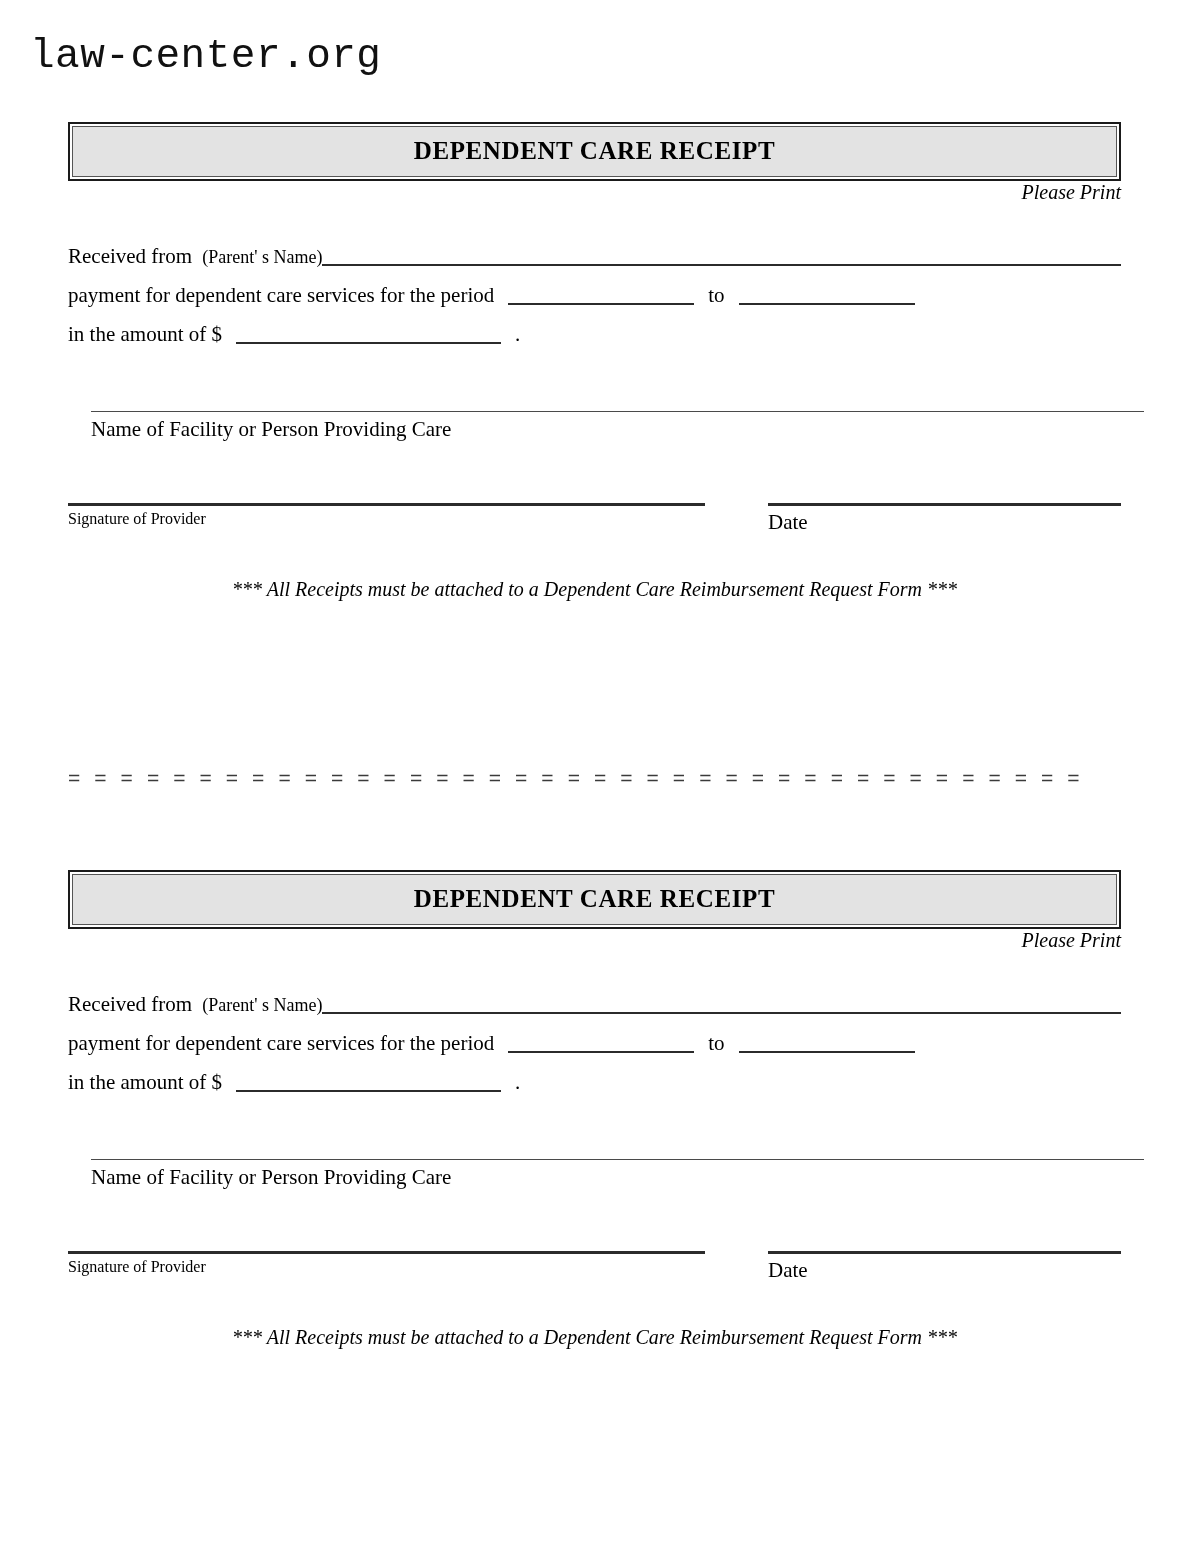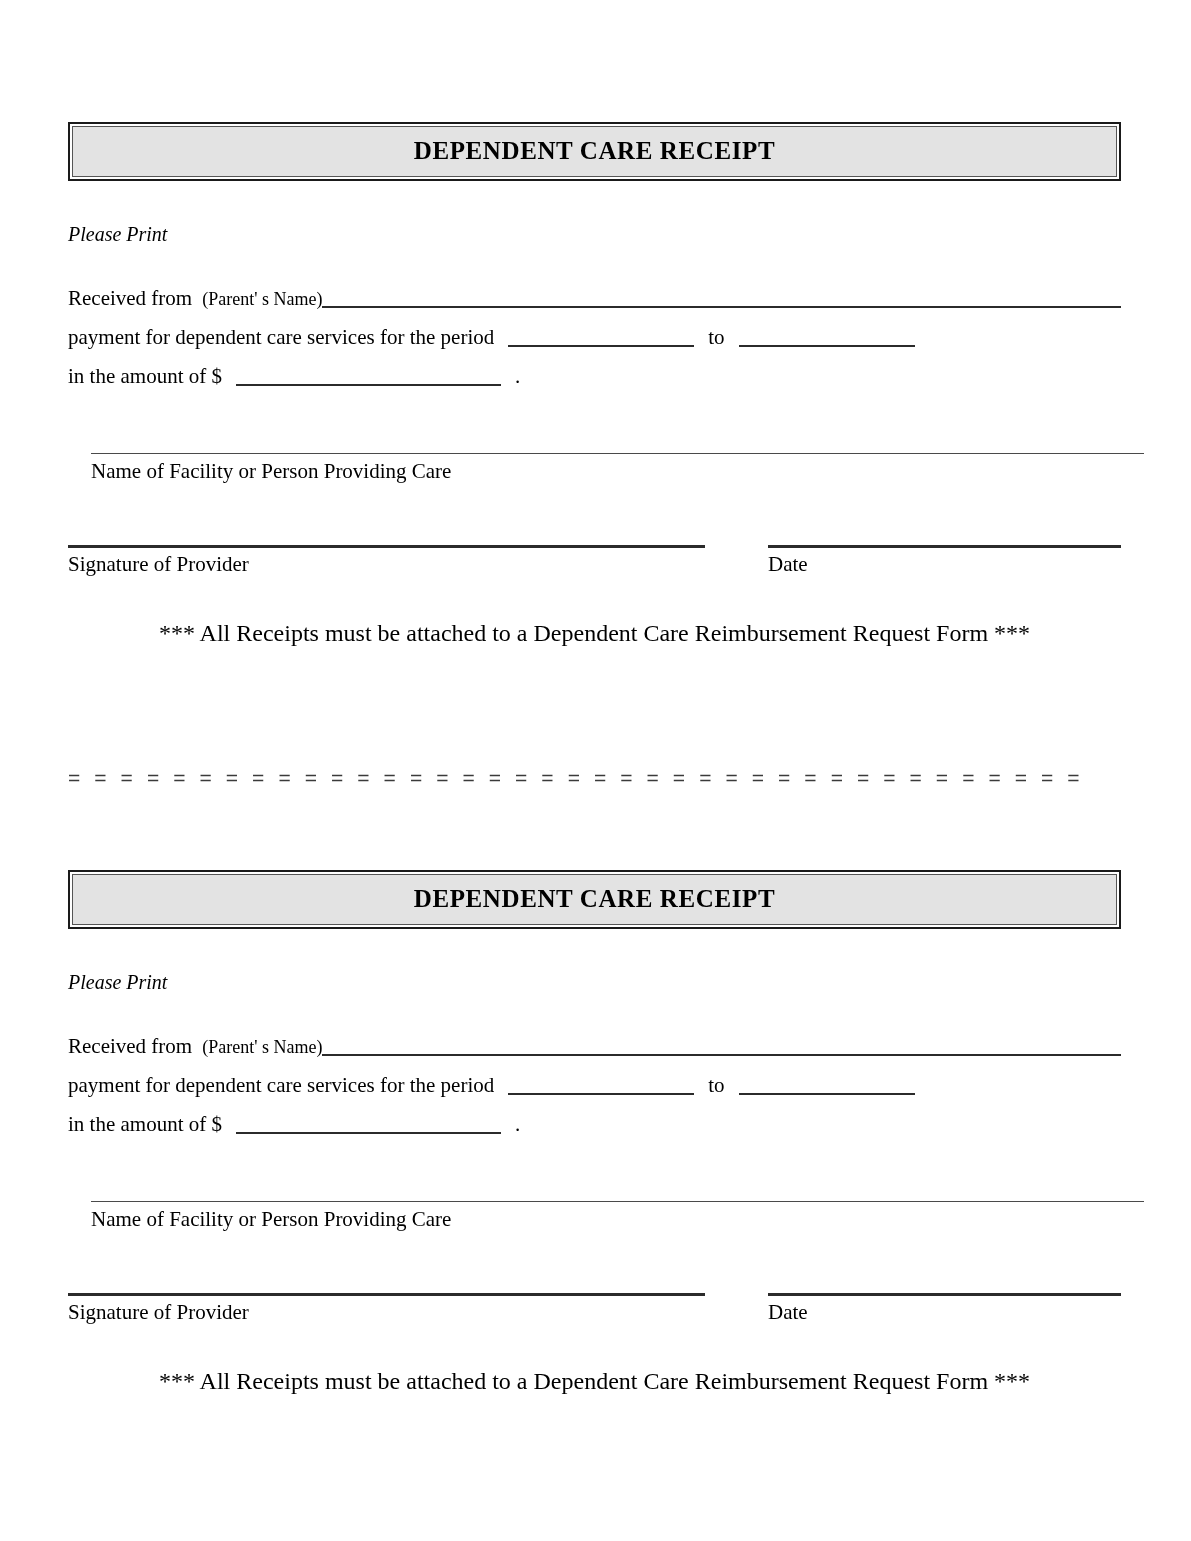--- a/index.html
+++ b/index.html
@@ -63,24 +63,23 @@
     font-family: "Liberation Serif", "DejaVu Serif", serif;
     font-weight: bold;
     font-size: 25px;
     letter-spacing: 0.6px;
     color: #000000;
     line-height: 1.1;
   }
 
   
   .please-print {
-    text-align: left;
+    text-align: right;
     font-style: italic;
     font-size: 20px;
-    margin-top: 42px;
   }
 
   
   .form-rows {
     margin-top: 40px;
   }
   .row {
     display: flex;
     align-items: baseline;
     white-space: nowrap;
@@ -142,34 +141,35 @@
     position: absolute;
     left: 700px;
     top: 0;
     width: 353px;
     border-top: 3px solid #2b2b2b;
   }
   .sig-label {
     position: absolute;
     left: 0;
     top: 7px;
-    font-size: 21px;
+    font-size: 16px;
   }
   .date-label {
     position: absolute;
     left: 700px;
     top: 7px;
     font-size: 21px;
   }
 
   
   .footnote {
     margin-top: 18px;
     text-align: center;
-    font-size: 24px;
+    font-style: italic;
+    font-size: 20px;
     line-height: 1.2;
   }
   .footnote-1 { margin-top: 18px; }
 
   
   .separator {
     position: absolute;
     left: 68px;
     top: 767px;
     width: 1020px;
@@ -180,20 +180,21 @@
     white-space: nowrap;
     overflow: hidden;
     line-height: 1;
   }
 </style>
 </head>
 <body>
 
 <div class="page">
 
+  <div class="site-header">law-center.org</div>
 
   <div class="receipt receipt-1">
 
     <div class="title-bar-outer">
       <div class="title-bar-inner">
         <div class="title-text">DEPENDENT CARE RECEIPT</div>
       </div>
     </div>
 
     <div class="please-print">Please Print</div>

